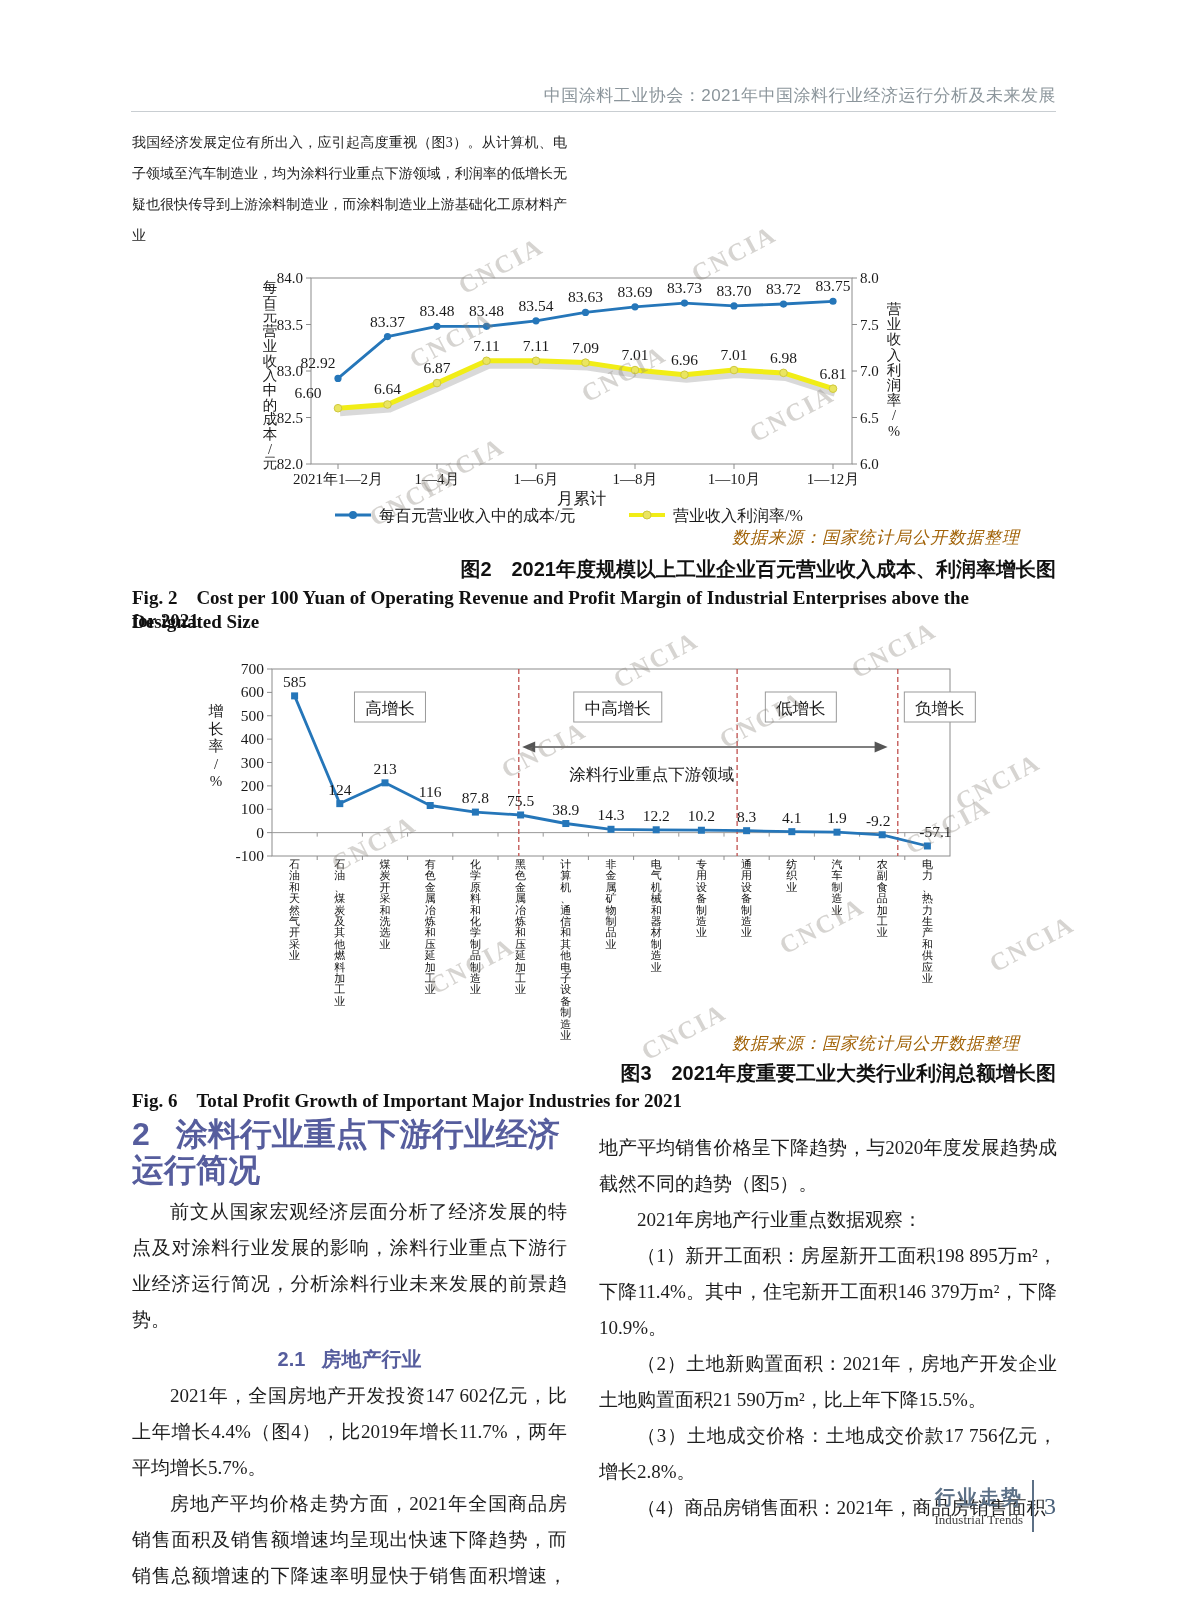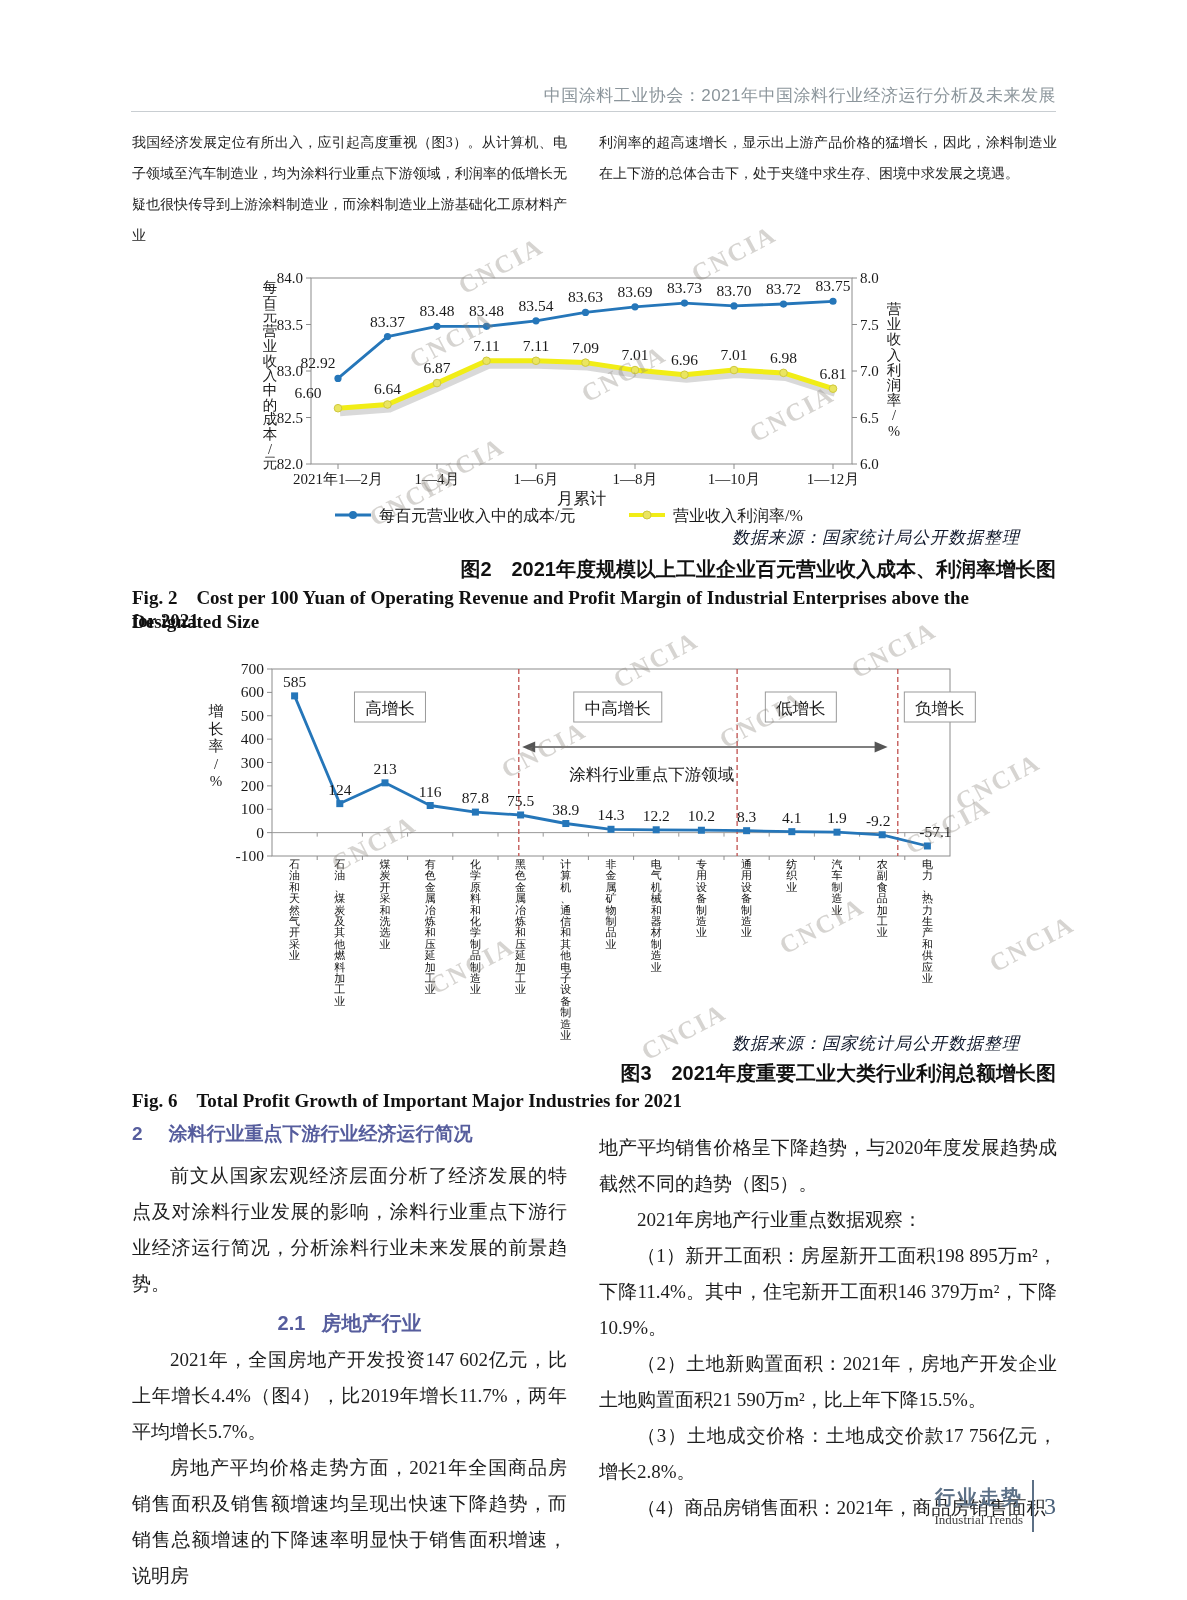--- a/index.html
+++ b/index.html
@@ -11,28 +11,28 @@
   .col{position:absolute;text-align:justify;}
   .intro{font-size:14px;line-height:31px;}
   .intro-left{left:132px;top:127px;width:435px;}
   .intro-right{left:599px;top:127px;width:458px;}
   .sec{font-size:19px;line-height:36px;}
   .sec-left{left:132px;top:1116px;width:435px;}
   .sec-right{left:599px;top:1130px;width:458px;}
   .body{margin:0;}
   .indent{text-indent:2em;}
   h2.h2{margin:0 0 6px 0;font-family:"Liberation Sans","DejaVu Sans",sans-serif;
-        font-size:19px;line-height:36px;font-weight:700;color:#565d9d;text-align:left;}
+        font-size:32px;line-height:36px;font-weight:700;color:#565d9d;text-align:left;}
   h3.h3{margin:6px 0 4px 0;font-family:"Liberation Sans","DejaVu Sans",sans-serif;
         font-size:20px;line-height:30px;font-weight:700;color:#565d9d;text-align:center;}
   .hsp{display:inline-block;width:26px;}
   .hsp2{display:inline-block;width:16px;}
   .chart1{position:absolute;left:236px;top:248px;}
   .chart2{position:absolute;left:190px;top:640px;}
-  .source{position:absolute;right:167px;font-size:17px;font-style:italic;color:#0f172a;
+  .source{position:absolute;right:167px;font-size:17px;font-style:italic;color:#a16207;
         letter-spacing:1px;}
   .src2{top:526px;}
   .src3{top:1032px;}
   .cap-zh{position:absolute;left:132px;width:924px;text-align:right;font-weight:700;
         font-size:20px;color:#111;font-family:"Liberation Sans","DejaVu Sans",sans-serif;}
   .cap2{top:556px;}
   .cap3{top:1060px;}
   .cap-en{position:absolute;left:132px;width:924px;text-align:left;font-weight:700;
         font-size:19px;color:#111;font-family:"Liberation Serif","DejaVu Serif",serif;}
   .cap2en1{top:585px;}
@@ -52,21 +52,20 @@
 </style>
 </head>
 <body>
 
 <div class="page">
 
   <div class="running-head">中国涂料工业协会：2021年中国涂料行业经济运行分析及未来发展</div>
   <div class="head-rule"></div>
 
   <div class="col intro intro-left">我国经济发展定位有所出入，应引起高度重视（图3）。从计算机、电子领域至汽车制造业，均为涂料行业重点下游领域，利润率的低增长无疑也很快传导到上游涂料制造业，而涂料制造业上游基础化工原材料产业</div>
-  <div class="col intro intro-right">利润率的超高速增长，显示出上游产品价格的猛增长，因此，涂料制造业在上下游的总体合击下，处于夹缝中求生存、困境中求发展之境遇。</div>
 
   <svg id="chart1" class="chart1" width="680" height="285" viewBox="0 0 680 285">
       <g>
         <rect x="75" y="30" width="541" height="186" fill="none" stroke="#8c8c8c" stroke-width="1"></rect>
         <line x1="70" y1="30" x2="75" y2="30" stroke="#8c8c8c" stroke-width="1"></line>
         <text x="67" y="35" font-size="15" fill="#1a1a1a" text-anchor="end">84.0</text>
         <line x1="70" y1="76.5" x2="75" y2="76.5" stroke="#8c8c8c" stroke-width="1"></line>
         <text x="67" y="81.5" font-size="15" fill="#1a1a1a" text-anchor="end">83.5</text>
         <line x1="70" y1="123" x2="75" y2="123" stroke="#8c8c8c" stroke-width="1"></line>
         <text x="67" y="128" font-size="15" fill="#1a1a1a" text-anchor="end">83.0</text>

